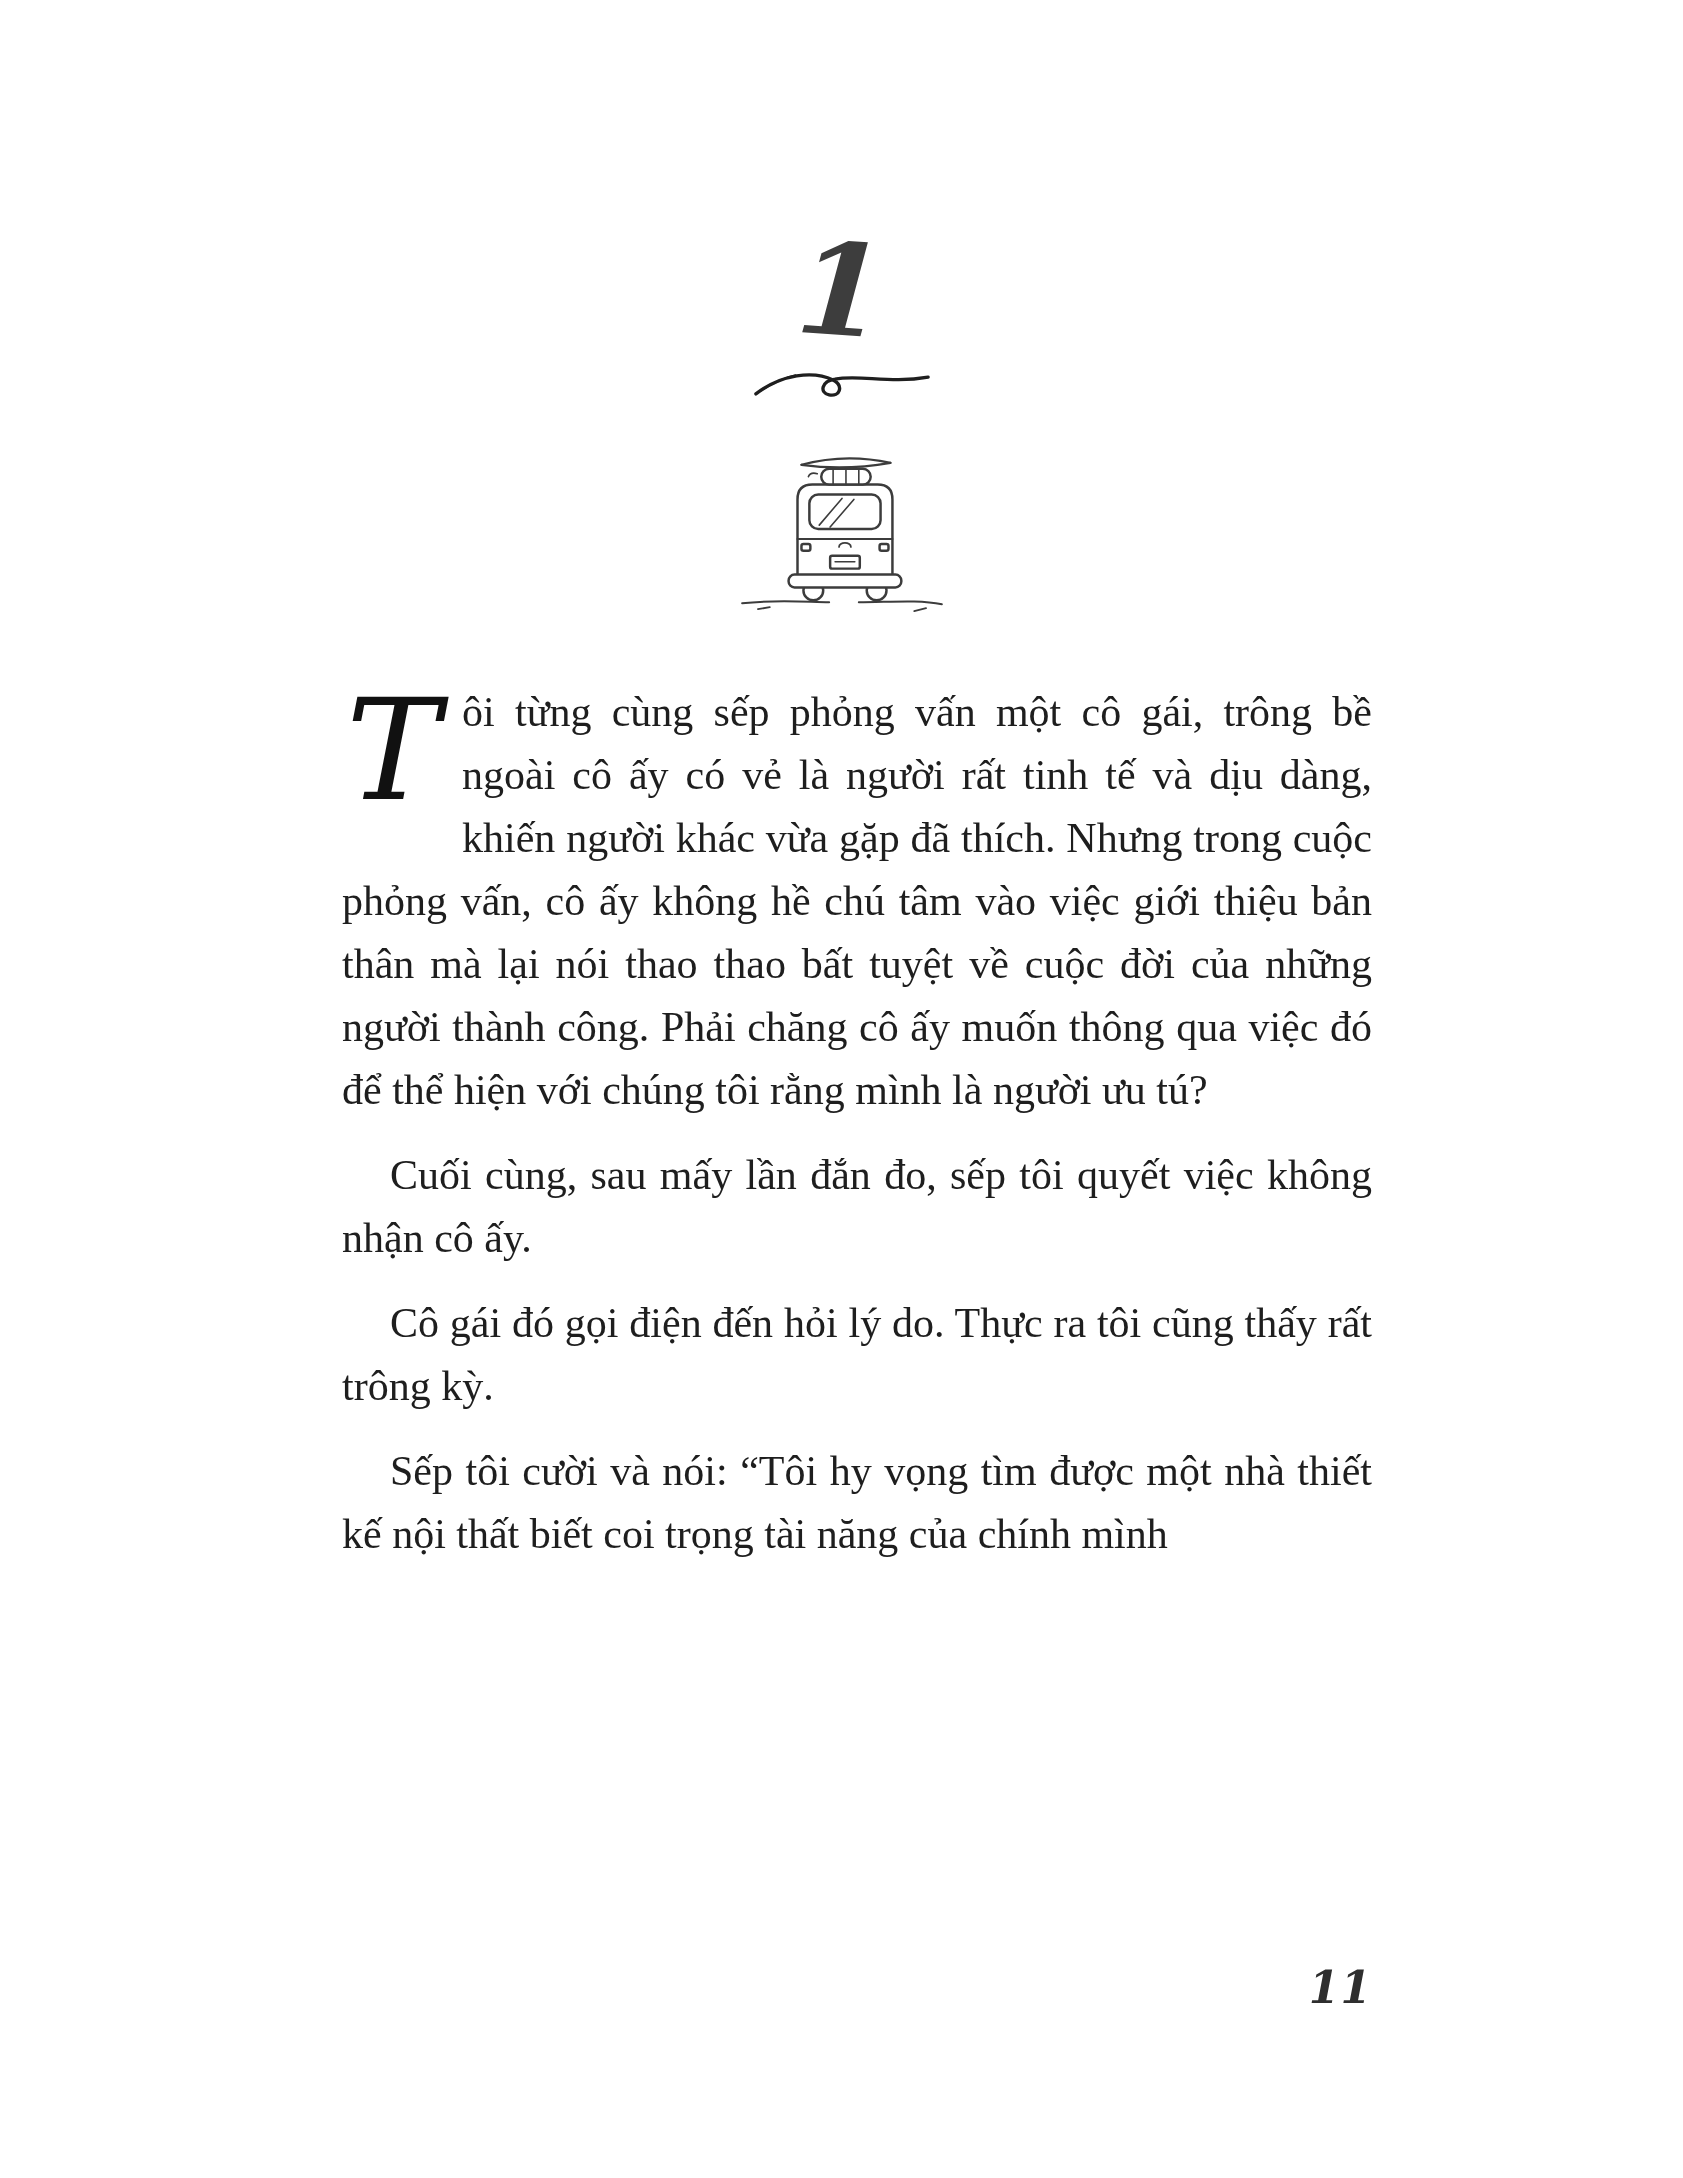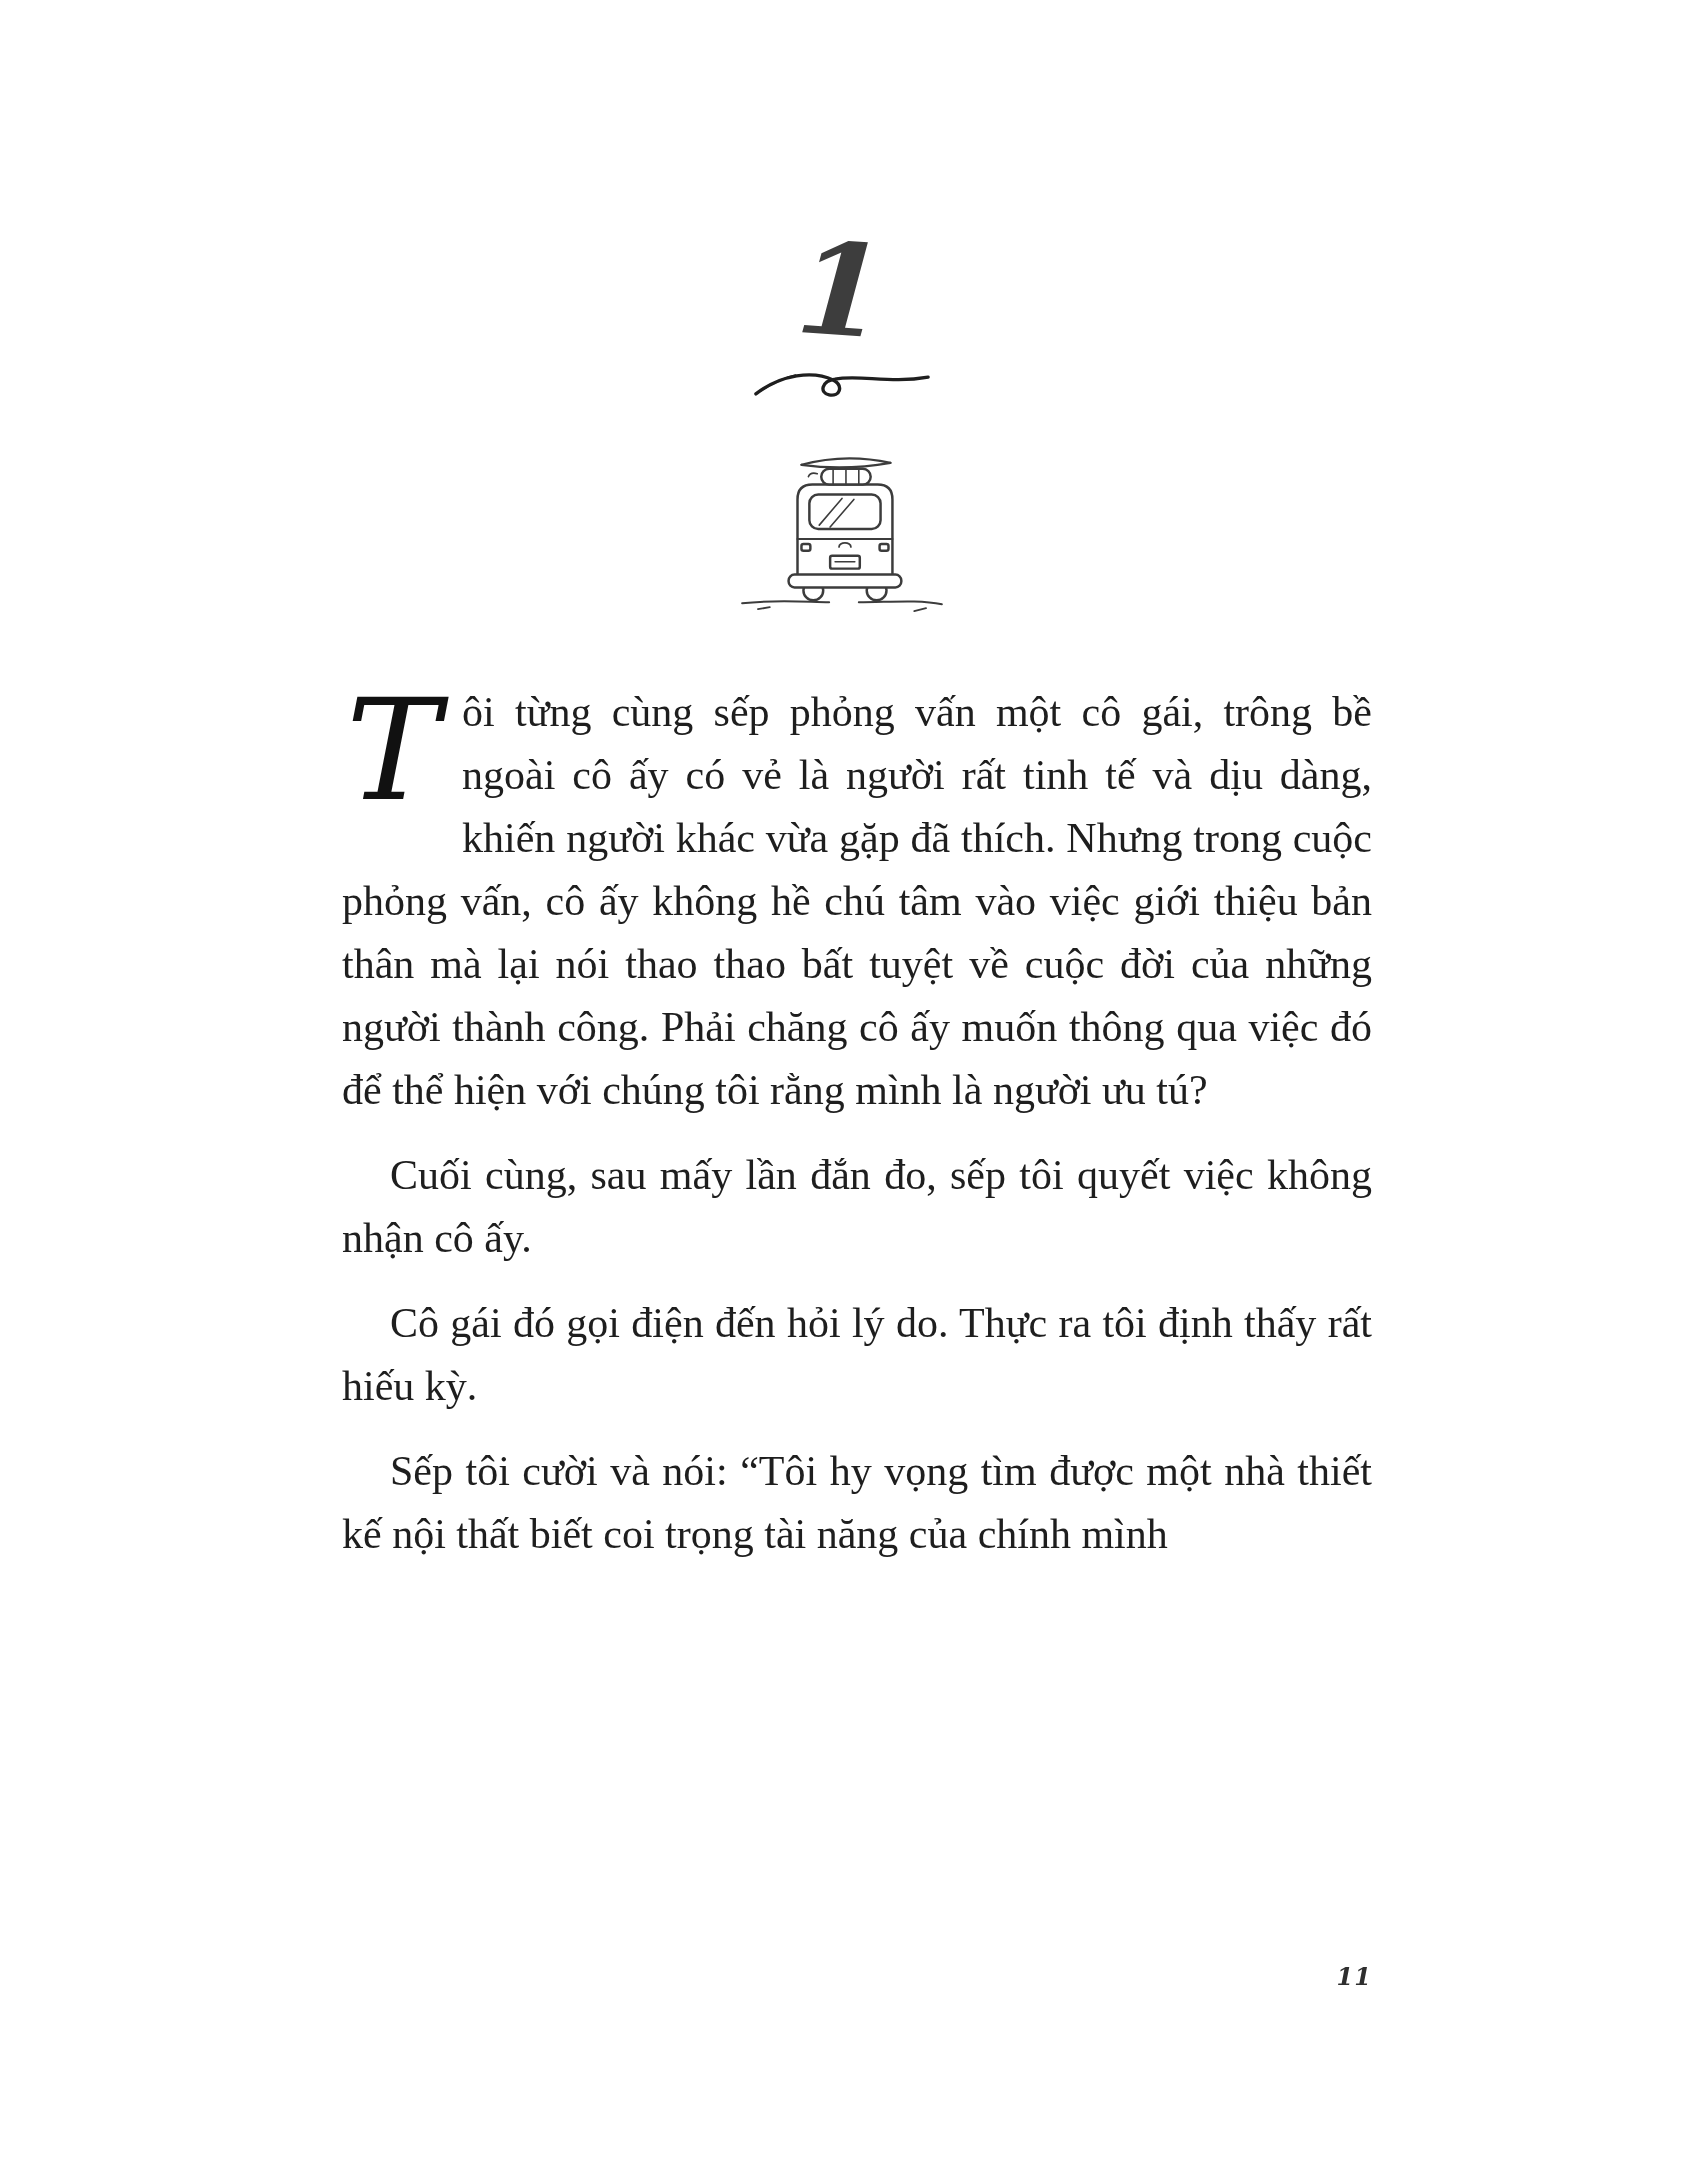--- a/index.html
+++ b/index.html
@@ -28,21 +28,21 @@
   .text-block p.indent{text-indent:48px;}
   .dropcap{
     float:left;
     font-family:"DejaVu Serif", serif;font-style:italic;
     font-size:141px;line-height:0.82;
     padding:12px 22px 0 4px;color:#111;
   }
   .page-number{
     position:absolute;top:1962px;left:342px;width:1030px;text-align:right;
     font-family:"DejaVu Serif", serif;font-style:italic;font-weight:700;
-    font-size:24px;color:#2e2e2e;letter-spacing:1px;
+    font-size:44px;color:#2e2e2e;letter-spacing:1px;
   }
 </style>
 </head>
 <body>
 
 <div class="book-page">
 
   <div class="chapter-number">
     <span>1</span>
   </div>
@@ -93,20 +93,20 @@
 
       <path d="M90 27 q-7 -2 -9 3" stroke-width="1.6"></path>
     </svg>
   </div>
 
   <div class="text-block">
     <p class="first">
       <span class="dropcap">T</span><span>ôi từng cùng sếp phỏng vấn một cô gái, trông bề ngoài cô ấy có vẻ là người rất tinh tế và dịu dàng, khiến người khác vừa gặp đã thích. Nhưng trong cuộc phỏng vấn, cô ấy không hề chú tâm vào việc giới thiệu bản thân mà lại nói thao thao bất tuyệt về cuộc đời của những người thành công. Phải chăng cô ấy muốn thông qua việc đó để thể hiện với chúng tôi rằng mình là người ưu tú?</span>
     </p>
     <p class="indent">Cuối cùng, sau mấy lần đắn đo, sếp tôi quyết việc không nhận cô ấy.</p>
-    <p class="indent">Cô gái đó gọi điện đến hỏi lý do. Thực ra tôi định thấy rất hiếu kỳ.</p>
+    <p class="indent">Cô gái đó gọi điện đến hỏi lý do. Thực ra tôi cũng thấy rất trông kỳ.</p>
     <p class="indent">Sếp tôi cười và nói: “Tôi hy vọng tìm được một nhà thiết kế nội thất biết coi trọng tài năng của chính mình</p>
   </div>
 
   <div class="page-number">11</div>
 
 </div>
 
 
 </body></html>

